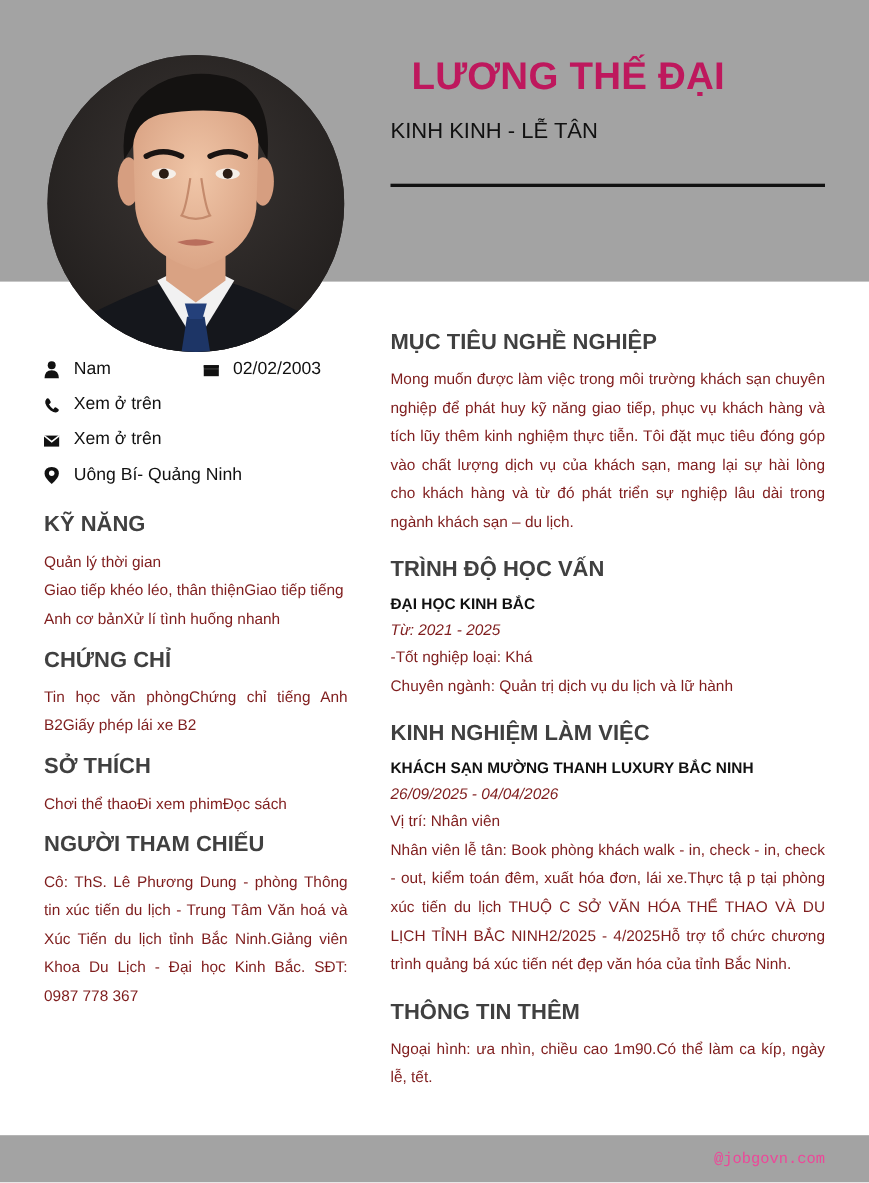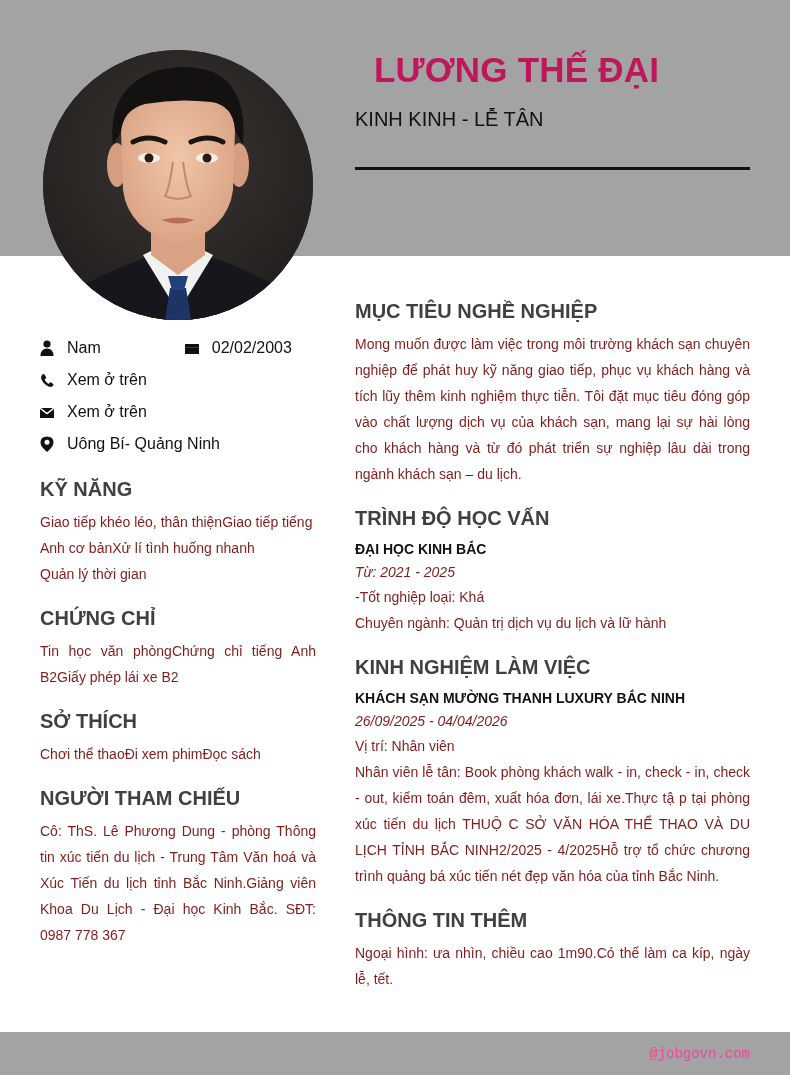--- a/index.html
+++ b/index.html
@@ -10,31 +10,31 @@
     .footer-band { position: absolute; left: 0; top: 1032px; width: 790px; height: 43px; background: #a3a3a3; }
     .footer-text { position: absolute; right: 40px; top: 1046px; font-family: "Liberation Mono", "DejaVu Sans Mono", monospace; font-size: 14px; color: #ec4899; }
 
     .avatar { position: absolute; left: 43px; top: 50px; width: 270px; height: 270px; border-radius: 50%; overflow: hidden; background: #2b2726; }
     .avatar svg { display: block; width: 270px; height: 270px; }
 
     .name { position: absolute; left: 374px; top: 50px; font-size: 35px; font-weight: 700; letter-spacing: 0.2px; color: #be185d; }
     .title { position: absolute; left: 355px; top: 108px; font-size: 20px; font-weight: 400; color: #111; }
     .title-rule { position: absolute; left: 355px; top: 167px; width: 395px; height: 3px; background: #111; }
 
-    .left-col { position: absolute; left: 40px; top: 332px; width: 276px; }
+    .left-col { position: absolute; left: 40px; top: 320px; width: 276px; }
     .right-col { position: absolute; left: 355px; top: 300px; width: 395px; }
 
     .info-row { display: flex; align-items: center; height: 32px; font-size: 16px; }
     .info-row .icon { width: 14px; height: 16px; margin-right: 13px; display: inline-flex; align-items: center; justify-content: center; }
     .info-row .icon svg { width: 14px; height: 16px; }
     .info-pair { display: flex; align-items: center; }
     .info-pair + .info-pair { margin-left: 48px; padding-left: 36px; }
 
     .section-title { font-size: 20px; font-weight: 700; color: #404040; margin-bottom: 8px; }
-    .left-col .section-title { margin-top: 20px; }
+    .left-col .section-title { margin-top: 14px; }
     .left-col .section-title.first { margin-top: 18px; }
     .body-text { font-size: 14px; line-height: 26px; color: #7f1d1d; text-align: justify; }
     .body-text.left { text-align: left; }
 
     .right-col .section { margin-bottom: 20px; }
     .sub-title { font-size: 14px; font-weight: 700; color: #111; line-height: 22px; margin-top: 2px; }
     .sub-date { font-size: 14px; font-style: italic; color: #7f1d1d; line-height: 24px; }
   </style>
 </head>
 <body>
@@ -132,22 +132,22 @@
     <span class="icon">
       <svg viewBox="0 0 14 16">
           <path d="M7 0.5 Q13.5 0.5 13.5 6.5 Q13.5 10.5 7 16 Q0.5 10.5 0.5 6.5 Q0.5 0.5 7 0.5 Z" fill="#111"></path>
           <circle cx="7" cy="6.3" r="2.5" fill="#fff"></circle>
         </svg>
     </span>
     <span>Uông Bí- Quảng Ninh</span>
   </div>
 
   <div class="section-title first">KỸ NĂNG</div>
+  <div class="body-text left">Quản lý thời gian</div>
   <div class="body-text left">Giao tiếp khéo léo, thân thiệnGiao tiếp tiếng Anh cơ bảnXử lí tình huống nhanh</div>
-  <div class="body-text left">Quản lý thời gian</div>
 
   <div class="section-title">CHỨNG CHỈ</div>
   <div class="body-text">Tin học văn phòngChứng chỉ tiếng Anh B2Giấy phép lái xe B2</div>
 
   <div class="section-title">SỞ THÍCH</div>
   <div class="body-text left">Chơi thể thaoĐi xem phimĐọc sách</div>
 
   <div class="section-title">NGƯỜI THAM CHIẾU</div>
   <div class="body-text">Cô: ThS. Lê Phương Dung - phòng Thông tin xúc tiến du lịch - Trung Tâm Văn hoá và Xúc Tiến du lịch tỉnh Bắc Ninh.Giảng viên Khoa Du Lịch - Đại học Kinh Bắc. SĐT: 0987 778 367</div>
 </div>

